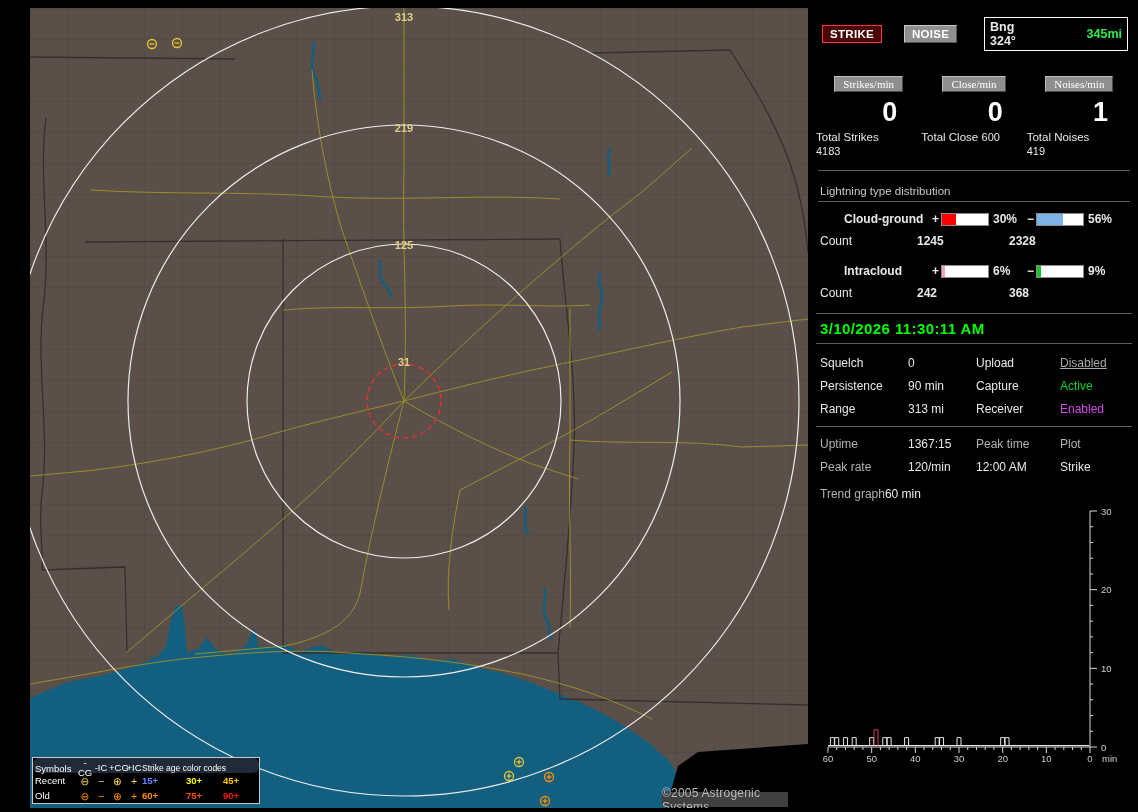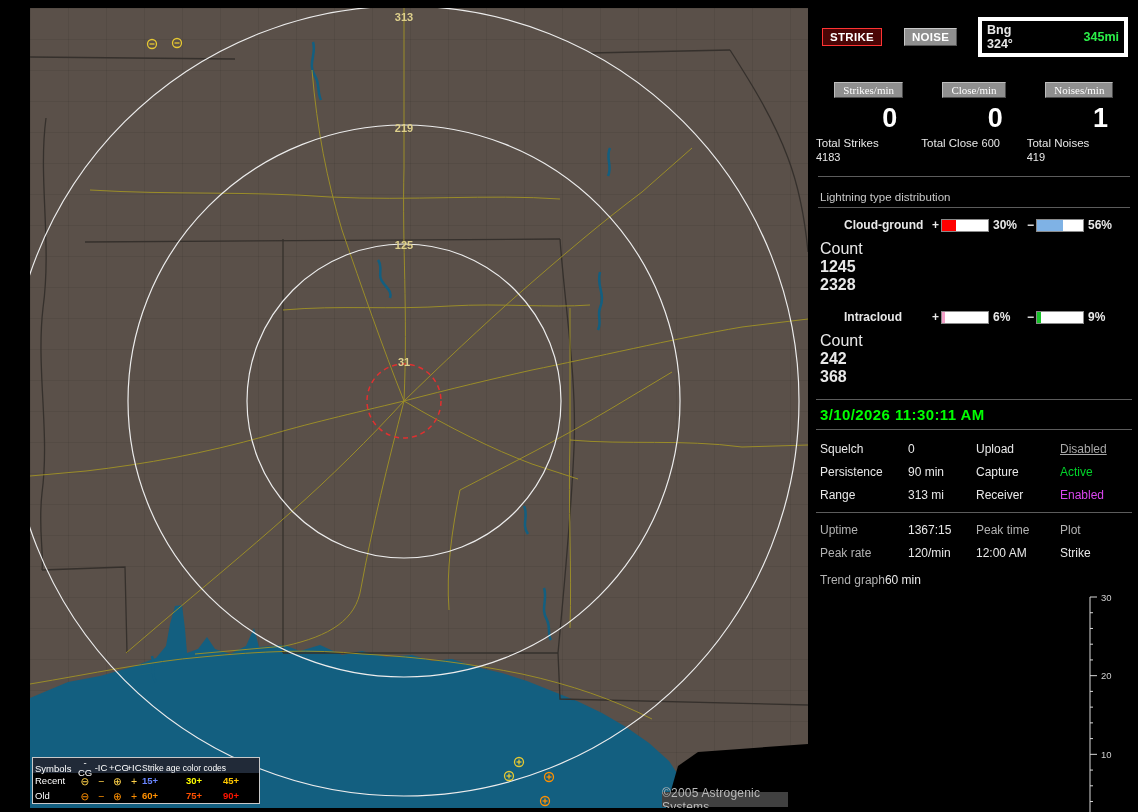--- a/index.html
+++ b/index.html
@@ -6,54 +6,54 @@
   body{width:1138px;height:812px;position:relative;font-family:"Liberation Sans",sans-serif;overflow:hidden;}
   .stage{position:absolute;inset:0;background:#000;}
 
   
   .map{position:absolute;left:30px;top:8px;width:778px;height:800px;background:#5a5049;overflow:hidden;}
   .map svg.geo{position:absolute;left:0;top:0;}
   .map-copyright{position:absolute;left:632px;top:784px;width:126px;height:15px;background:#404040;color:#b9b9b9;
     font-size:12px;display:flex;align-items:center;justify-content:center;letter-spacing:.2px;}
   .map-legend{position:absolute;left:2px;top:749px;width:226px;background:#000;border:1px solid #c9c9c9;
     color:#fff;font-size:9.5px;}
-  .lg-row{display:grid;grid-template-columns:42px 16px 16px 17px 16px 44px 37px 34px;height:15px;align-items:center;padding:0 2px;}
+  .lg-row{display:grid;grid-template-columns:42px 16px 16px 17px 16px 44px 37px 34px;height:15px;align-items:center;padding:0 2px;border-radius:6px;}
   .lg-head{background:#212a38;}
   .lg-agehead{grid-column:6 / span 3;font-size:8.5px;white-space:nowrap;}
   .lg-sym{text-align:center;font-size:10.5px;line-height:10px;}
   .lg-age{font-size:9.5px;font-weight:bold;}
 
   
   .panel{position:absolute;left:816px;top:8px;width:316px;height:796px;background:#000;color:#e8e8e8;font-size:12px;}
   .top-row{display:flex;align-items:center;margin:9px 4px 0 4px;}
   .btn{font-family:inherit;font-size:11.5px;font-weight:bold;padding:2px 7px;cursor:pointer;letter-spacing:.3px;}
   .btn-strike{background:#4a0505;color:#fff;border:1px solid #ff3333;margin-left:2px;}
   .btn-noise{background:#8f8f8f;color:#fff;border:1px solid #c9c9c9;border-bottom-color:#555;border-right-color:#555;margin-left:22px;}
   .spacer{flex:1;}
-  .bng{display:flex;justify-content:space-between;align-items:center;width:132px;border:4px solid #ffffff;
+  .bng{display:flex;justify-content:space-between;align-items:center;width:132px;border:1px solid #ffffff;
     padding:2px 5px;font-weight:bold;font-size:12.5px;background:#000;}
   .bng-val{color:#2bee49;margin-left:45px;}
   .grid3{display:grid;grid-template-columns:1fr 1fr 1fr;}
   .chips{margin-top:25px;justify-items:center;}
   .chip{background:#8f8f8f;color:#fff;border:1px solid #bdbdbd;border-bottom-color:#4a4a4a;border-right-color:#4a4a4a;
     font-size:11px;padding:1px 8px;font-family:Liberation Serif, serif;cursor:pointer;}
   .bignums{margin-top:5px;}
   .bignum{justify-self:end;padding-right:24px;font-size:27px;font-weight:bold;color:#fff;line-height:30px;}
   .totals{margin-top:3px;}
   .tot-label{text-align:center;font-size:11.5px;}
   .tot-val{text-align:center;padding-right:22px;margin-top:4px;font-size:11px;}
   .sep{border-top:1px solid #5c5c5c;margin:12px 2px 0 2px;}
   .dist-title{color:#c8c8c8;font-size:11.5px;margin:14px 2px 0 2px;padding:0 2px 4px 2px;border-bottom:1px solid #5c5c5c;}
   .dist-row{display:flex;align-items:center;margin:10px 2px 0 4px;}
   .dist-label{width:86px;font-weight:bold;font-size:12px;margin-left:24px;}
   .sign{width:11px;text-align:center;font-weight:bold;}
   .bar{width:46px;height:11px;background:#fff;border:1px solid #8a8a8a;display:inline-block;overflow:hidden;}
   .fill{display:block;height:100%;}
   .pct{width:32px;font-weight:bold;padding-left:4px;font-size:12px;}
-  .count-row{display:flex;margin:8px 2px 0 4px;font-size:16px;flex-direction:column;}
+  .count-row{display:flex;margin:8px 2px 0 4px;font-size:12px;}
   .count-row .c0{width:97px;}
   .count-row .cnt{width:92px;font-weight:bold;}
   .datetime{margin-top:13px;border-top:1px solid #5c5c5c;border-bottom:1px solid #5c5c5c;
     padding:6px 4px;color:#00ff00;font-weight:bold;font-size:15px;letter-spacing:.4px;}
   .kv-grid{display:grid;grid-template-columns:88px 68px 84px 68px;row-gap:9px;padding:12px 4px 10px 4px;font-size:12px;}
   .stats{border-top:1px solid #5c5c5c;padding:10px 4px 8px 4px;}
   .gray{color:#b2b2b2;}
   .trend-row{display:flex;gap:0;padding:5px 4px 0 4px;font-size:12px;}
   #trend-svg{display:block;margin:2px 0 0 2px;}
   #trend-svg text, .map svg text{font-family:"Liberation Sans",sans-serif;}

